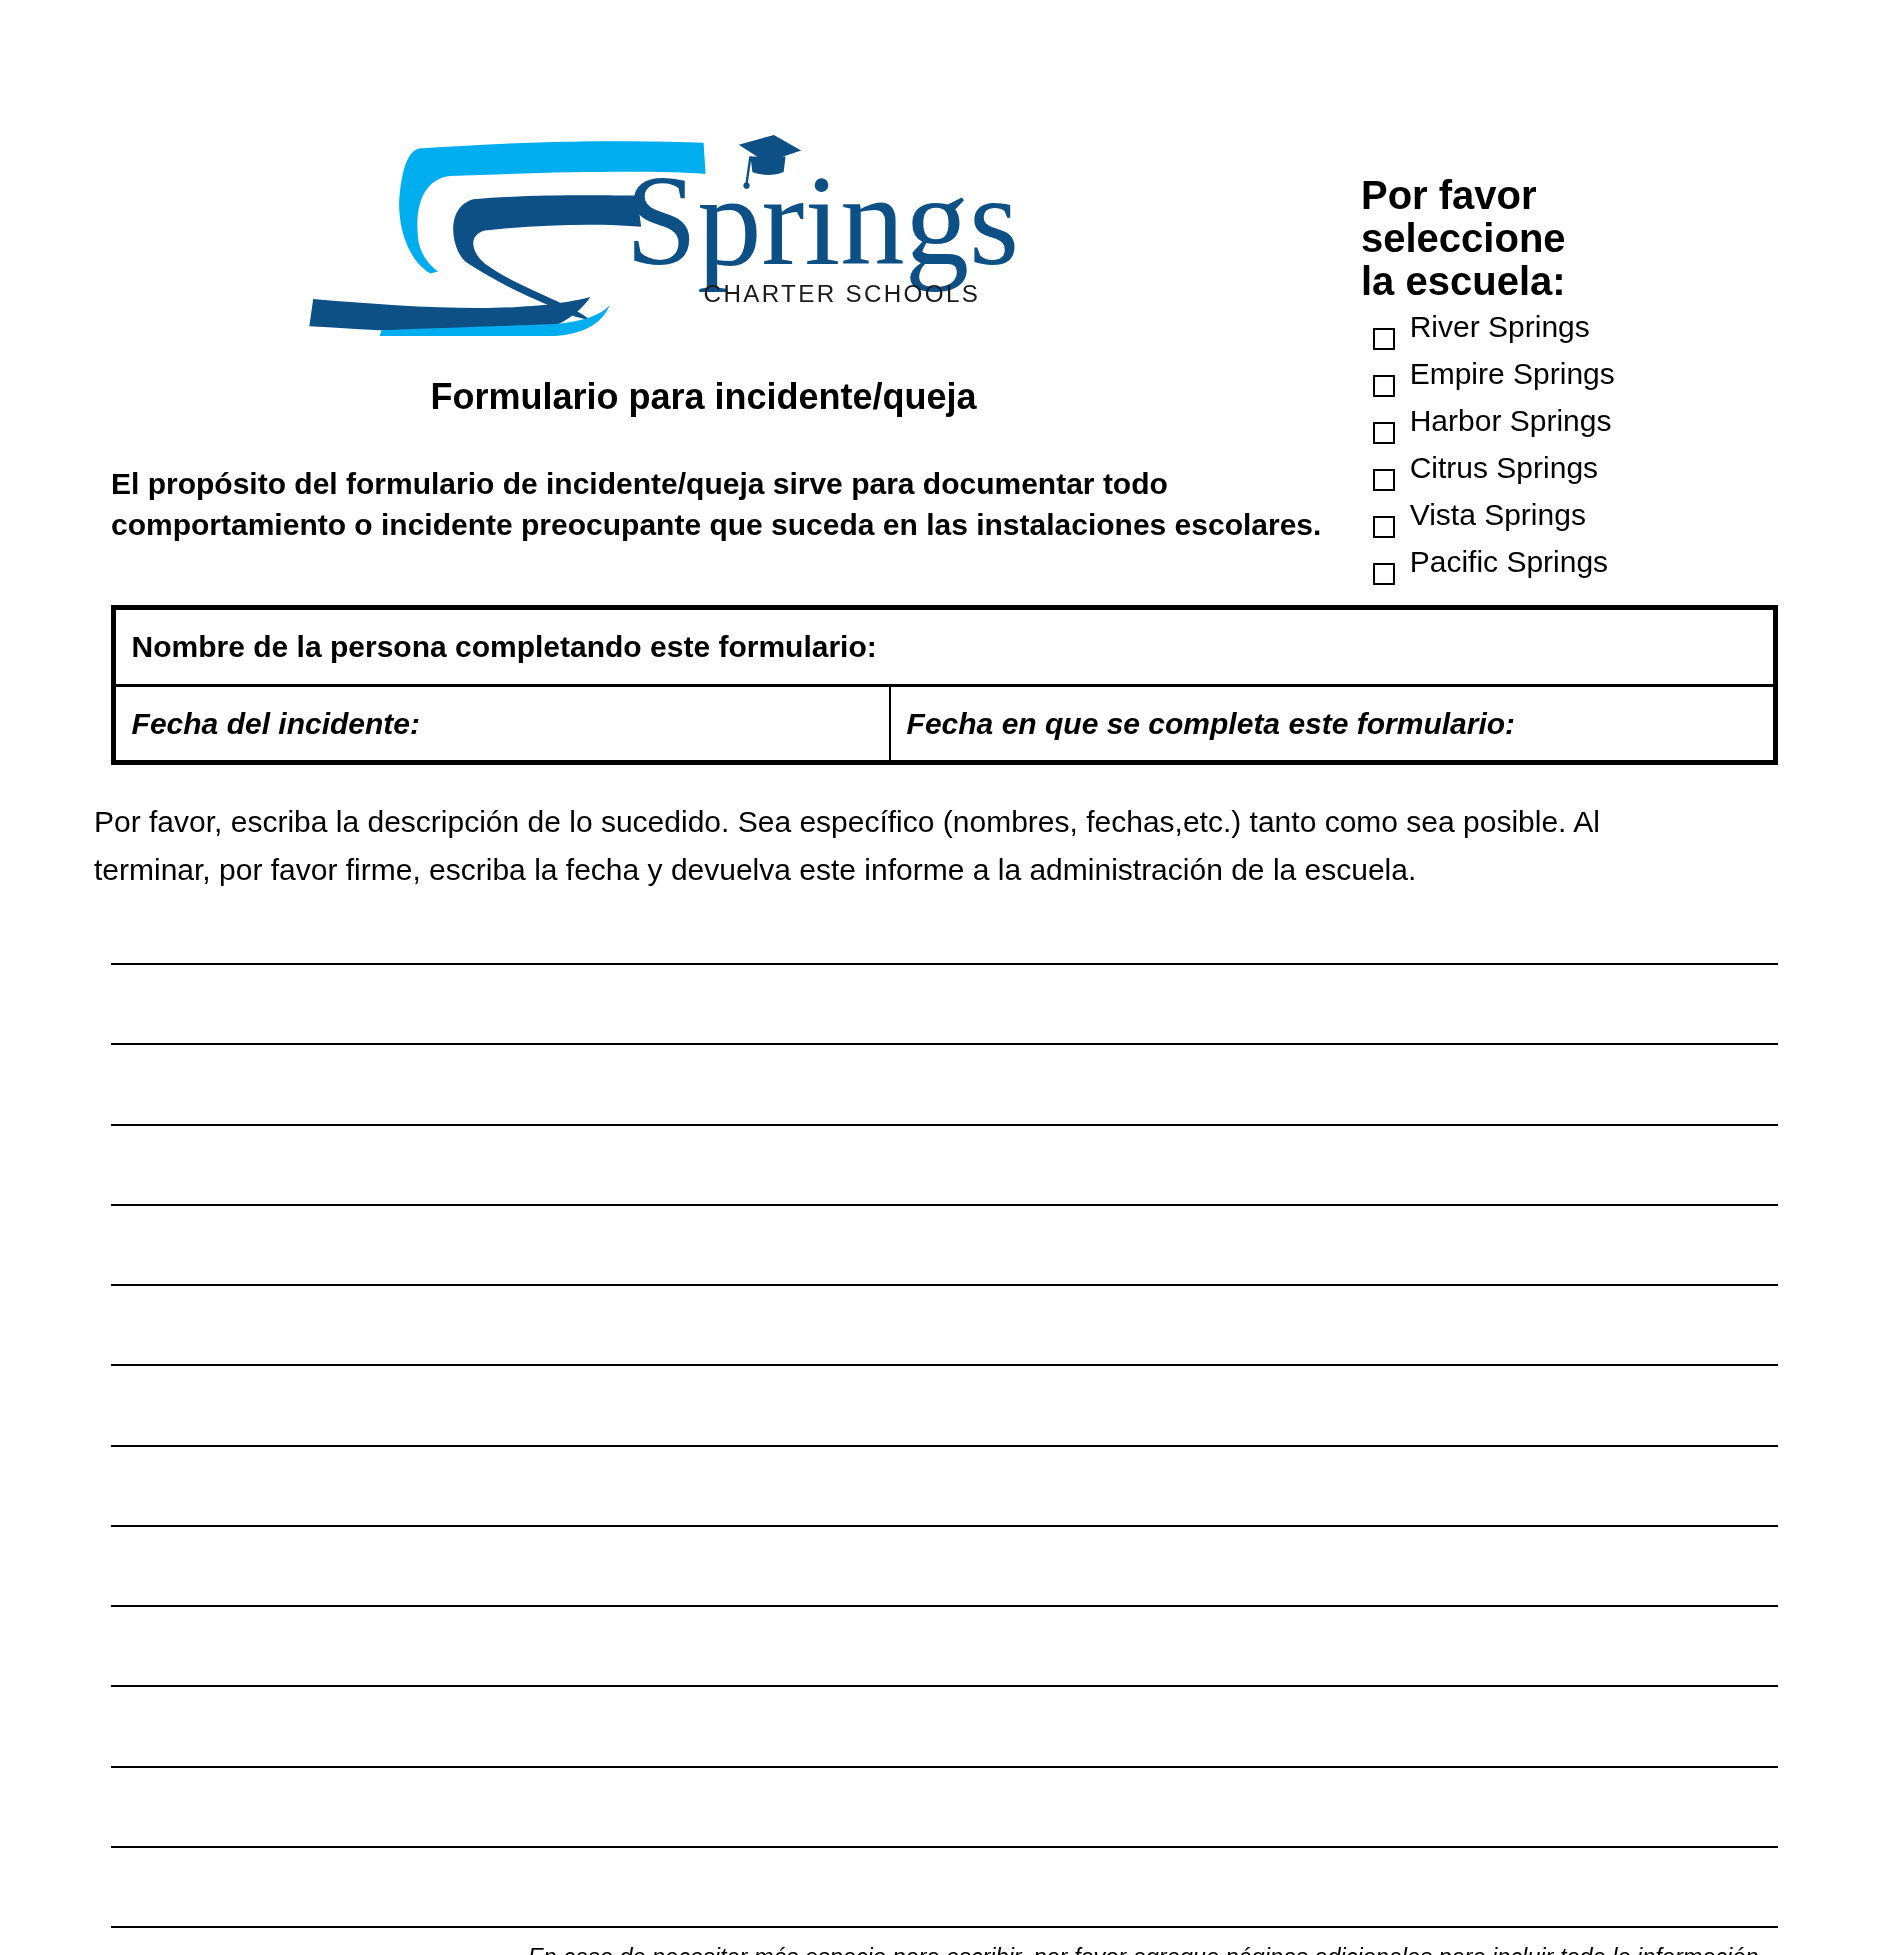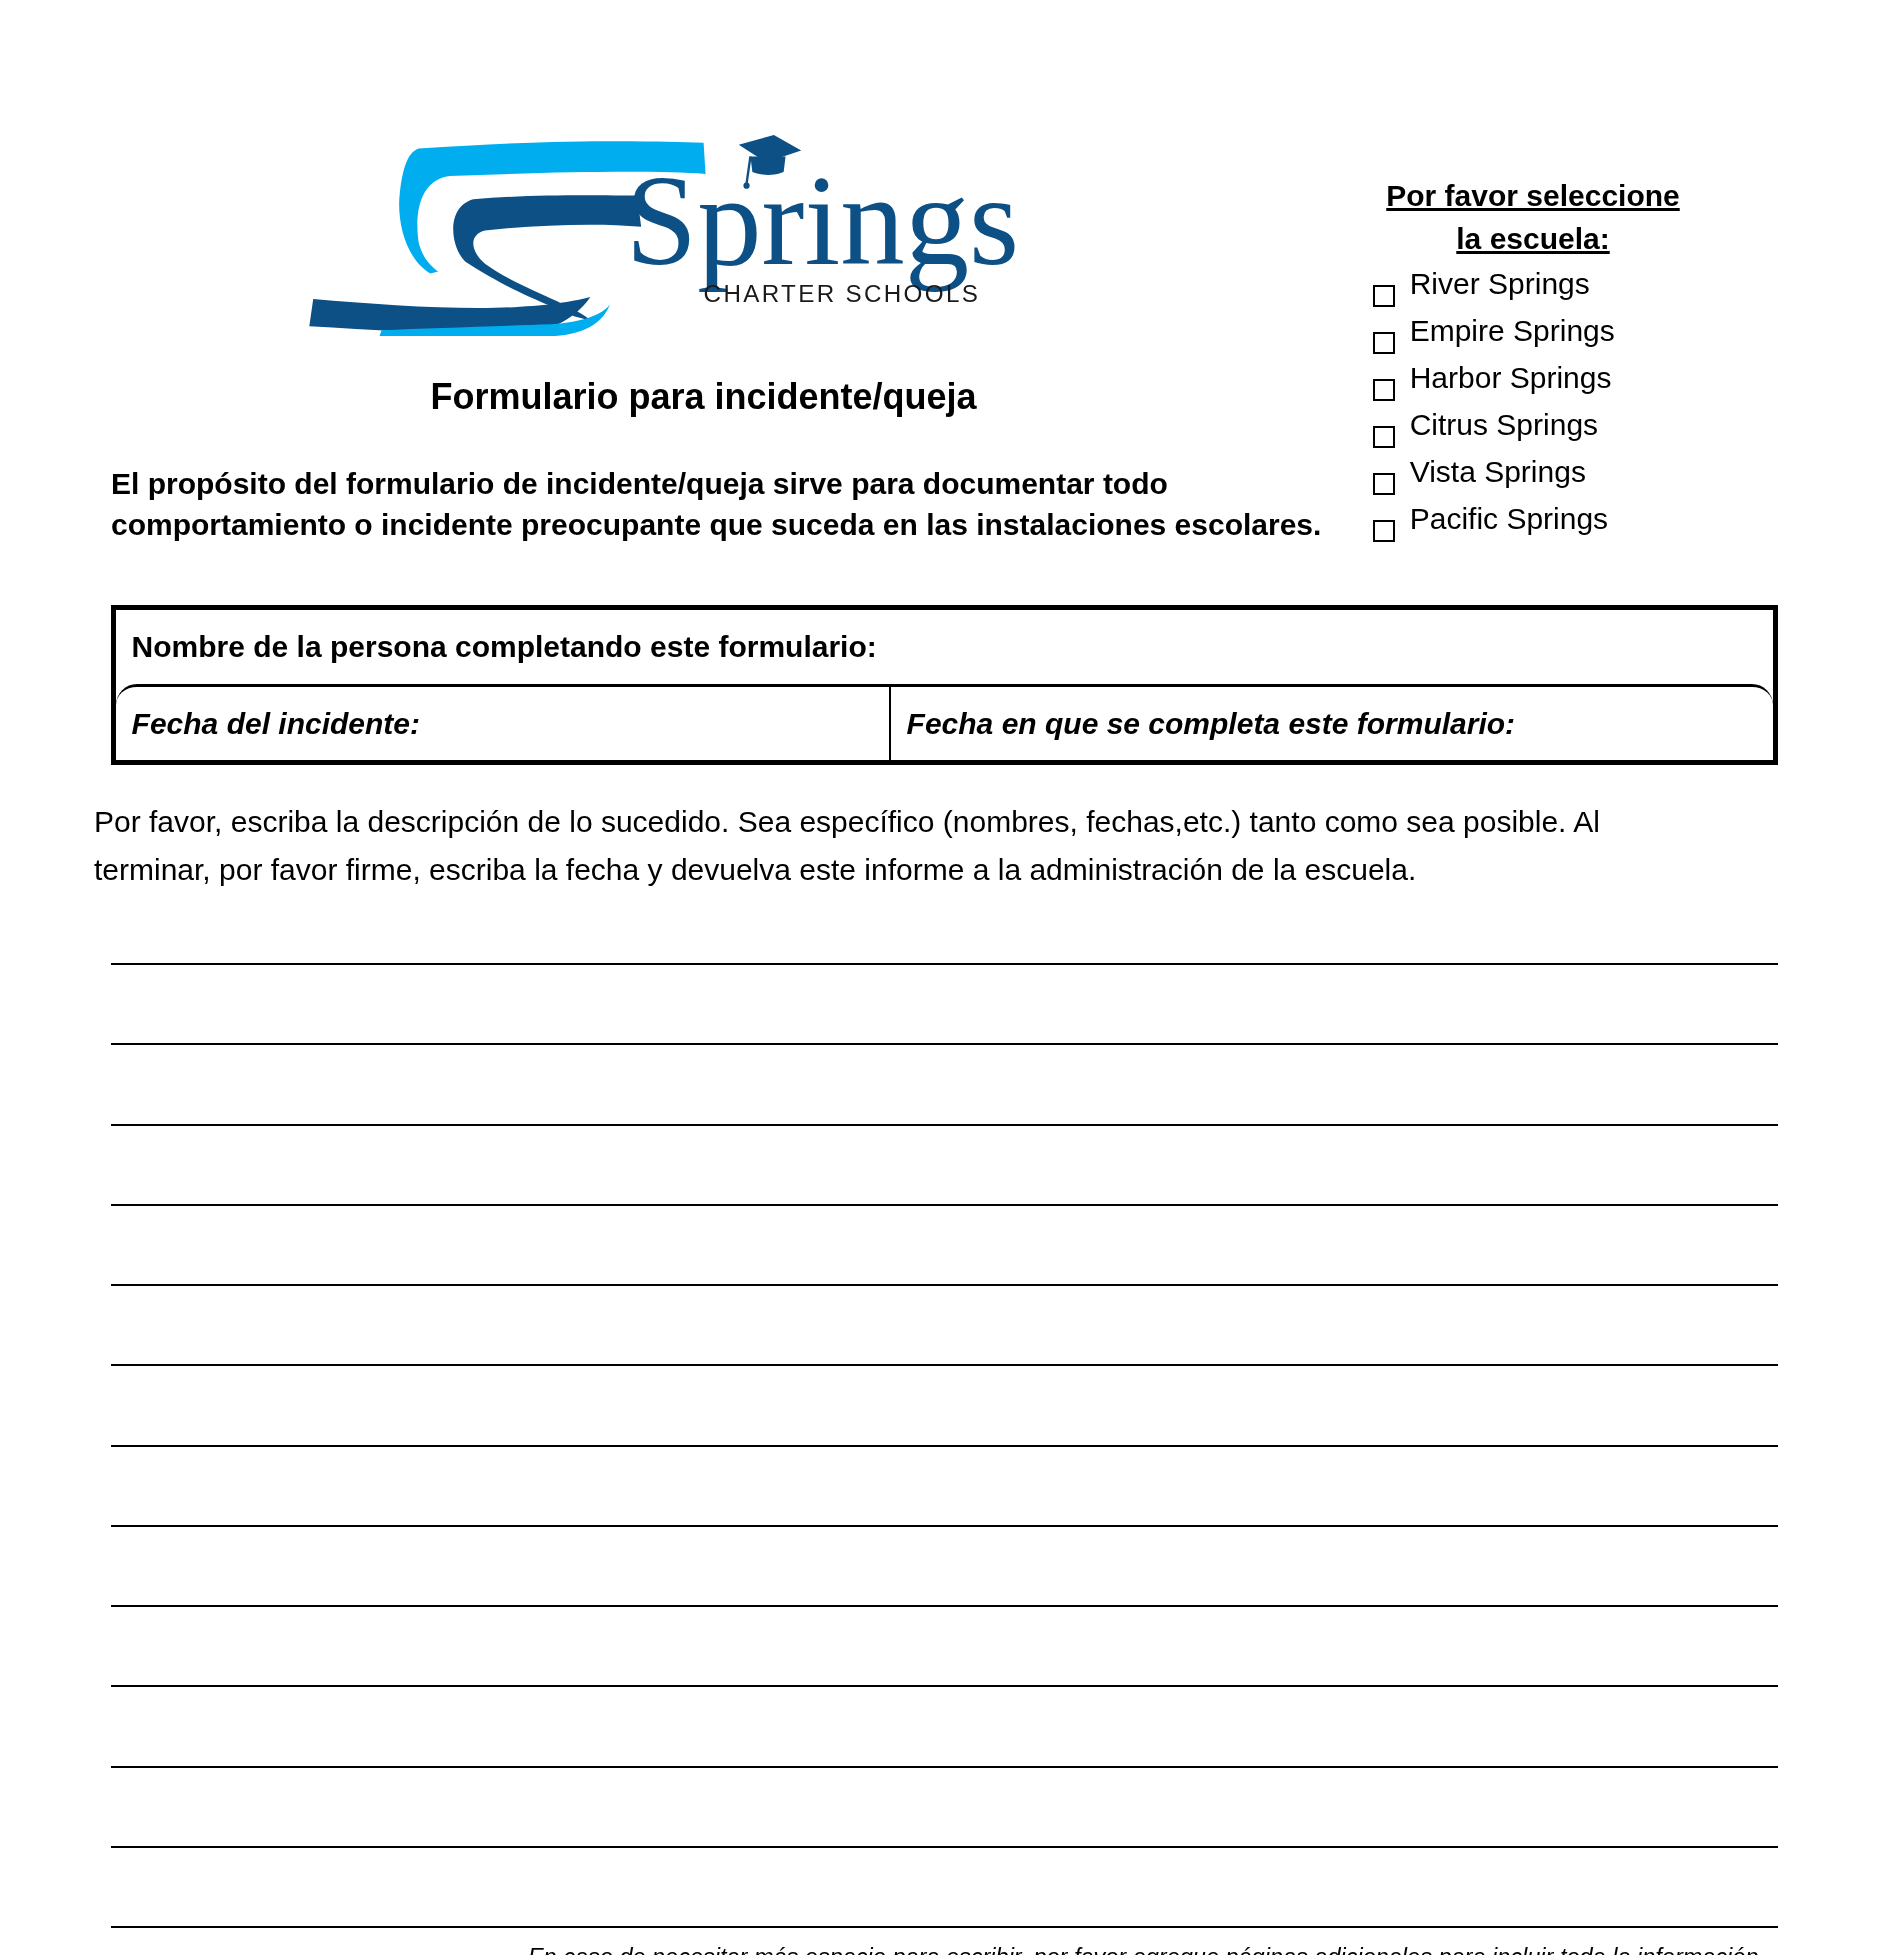--- a/index.html
+++ b/index.html
@@ -15,27 +15,27 @@
   
   #form-title { left: 111px; width: 1185px; top: 373px; text-align: center;
     font-size: 36px; font-weight: bold; line-height: 47px; }
 
   
   #description { left: 111px; top: 463px; width: 1251px;
     font-size: 30px; line-height: 41px; font-weight: bold; }
 
   
   #school-select { left: 1361px; top: 174px; width: 344px; }
-  #school-select .heading { text-align: center; font-weight: bold; font-size: 30px; line-height: 43px; text-decoration: underline; }
+  #school-select .heading { text-align: left; font-weight: bold; font-size: 40px; line-height: 43px; }
   #school-select .opt { display: flex; align-items: flex-end; font-size: 30px; line-height: 47px; margin-left: 11.7px; cursor: pointer; }
   #school-select .box { width: 22px; height: 22px; border: 2px solid #000; box-sizing: border-box; margin-right: 15px; flex: none; }
 
   
   .tbl { position: absolute; left: 111px; width: 1667px; border: 5.5px solid #000; box-sizing: border-box; }
-  .tbl .row { display: flex; box-sizing: border-box; border-radius: 21px; }
+  .tbl .row { display: flex; box-sizing: border-box; }
   .tbl .row + .row { border-top: 3.5px solid #000; font-style: italic; }
   .tbl .cell { padding-left: 15.6px; display: flex; align-items: center; font-weight: bold; font-size: 30px; box-sizing: border-box; }
   .tbl .cell + .cell { border-left: 2.3px solid #000; }
 
   #info-table { top: 605px; height: 160px; }
   #info-table .row1 { height: 74px; }
   #info-table .row2 { height: 77px; }
   #info-table .c-left { width: 761px; }
   #info-table .c-right { flex: 1; margin-left: 12px; }
 

